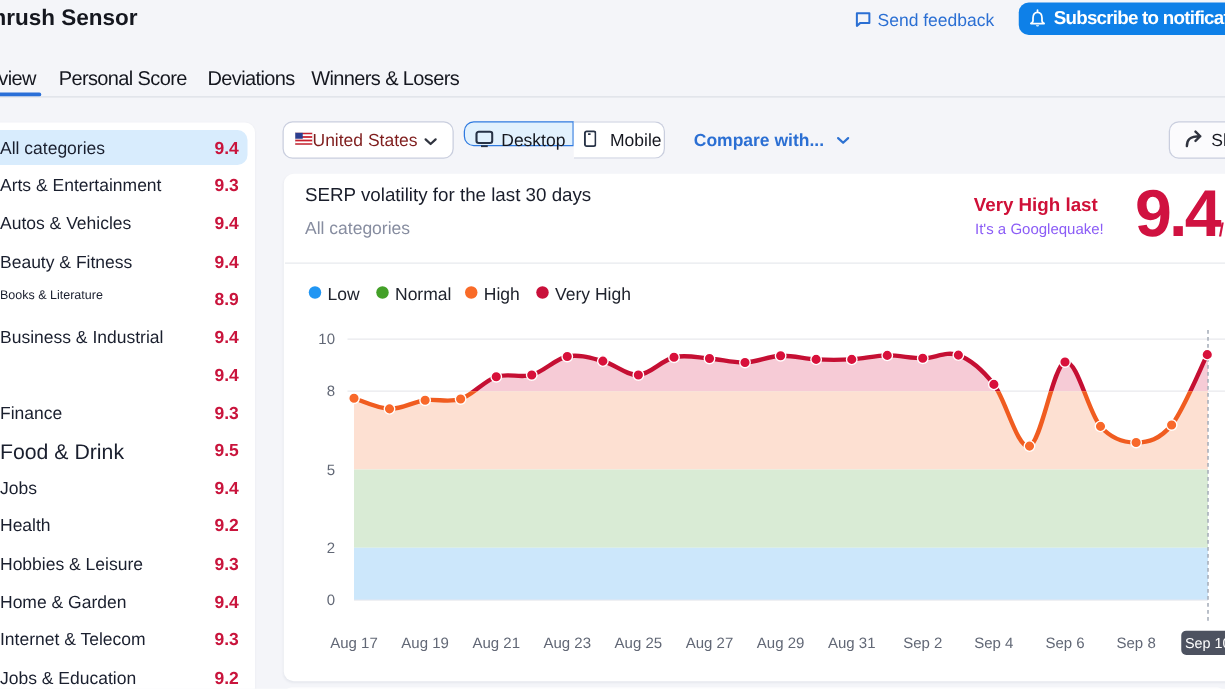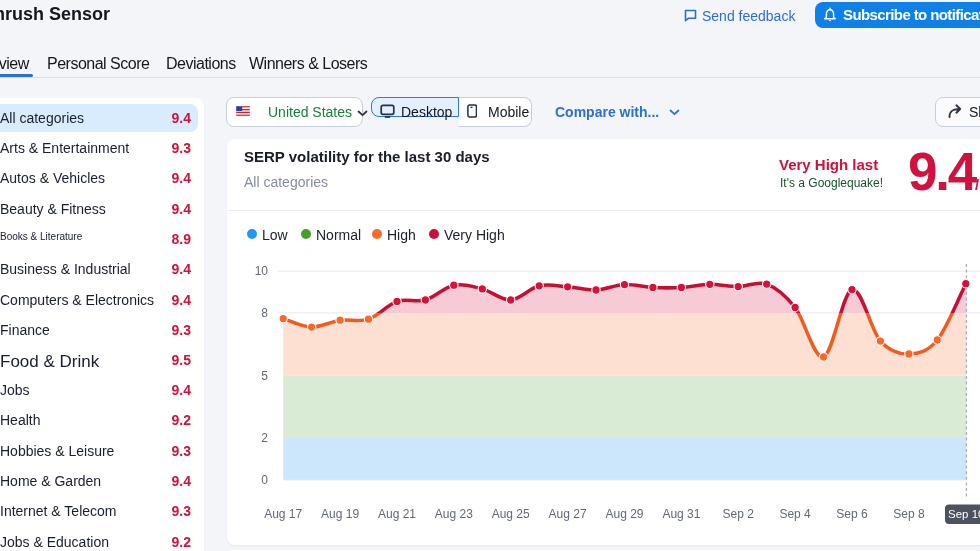--- a/index.html
+++ b/index.html
@@ -37,21 +37,20 @@
 <div style="position:absolute;left:20px;top:42px;font-size:14px;color:#1a1f2e;white-space:nowrap">Arts &amp; Entertainment</div>
 <div style="position:absolute;right:13px;top:42px;font-size:14px;font-weight:bold;color:#c9143c">9.3</div>
 <div style="position:absolute;left:20px;top:72px;font-size:14px;color:#1a1f2e;white-space:nowrap">Autos &amp; Vehicles</div>
 <div style="position:absolute;right:13px;top:72px;font-size:14px;font-weight:bold;color:#c9143c">9.4</div>
 <div style="position:absolute;left:20px;top:103px;font-size:14px;color:#1a1f2e;white-space:nowrap">Beauty &amp; Fitness</div>
 <div style="position:absolute;right:13px;top:103px;font-size:14px;font-weight:bold;color:#c9143c">9.4</div>
 <div style="position:absolute;left:20px;top:133px;font-size:10px;color:#1a1f2e;white-space:nowrap">Books &amp; Literature</div>
 <div style="position:absolute;right:13px;top:133px;font-size:14px;font-weight:bold;color:#c9143c">8.9</div>
 <div style="position:absolute;left:20px;top:163px;font-size:14px;color:#1a1f2e;white-space:nowrap">Business &amp; Industrial</div>
 <div style="position:absolute;right:13px;top:163px;font-size:14px;font-weight:bold;color:#c9143c">9.4</div>
-<div style="position:absolute;left:20px;top:194px;font-size:14px;color:#1a1f2e;white-space:nowrap">Computers &amp; Electronics</div>
 <div style="position:absolute;right:13px;top:194px;font-size:14px;font-weight:bold;color:#c9143c">9.4</div>
 <div style="position:absolute;left:20px;top:224px;font-size:14px;color:#1a1f2e;white-space:nowrap">Finance</div>
 <div style="position:absolute;right:13px;top:224px;font-size:14px;font-weight:bold;color:#c9143c">9.3</div>
 <div style="position:absolute;left:20px;top:254px;font-size:17px;color:#1a1f2e;white-space:nowrap">Food &amp; Drink</div>
 <div style="position:absolute;right:13px;top:254px;font-size:14px;font-weight:bold;color:#c9143c">9.5</div>
 <div style="position:absolute;left:20px;top:284px;font-size:14px;color:#1a1f2e;white-space:nowrap">Jobs</div>
 <div style="position:absolute;right:13px;top:284px;font-size:14px;font-weight:bold;color:#c9143c">9.4</div>
 <div style="position:absolute;left:20px;top:314px;font-size:14px;color:#1a1f2e;white-space:nowrap">Health</div>
 <div style="position:absolute;right:13px;top:314px;font-size:14px;font-weight:bold;color:#c9143c">9.2</div>
 <div style="position:absolute;left:20px;top:345px;font-size:14px;color:#1a1f2e;white-space:nowrap">Hobbies &amp; Leisure</div>
@@ -68,21 +67,21 @@
   <svg width="14" height="10" viewBox="0 0 14 10" style="vertical-align:middle;margin-left:9px;margin-top:-2px">
     <rect width="14" height="10" fill="#fff"></rect>
     <g fill="#c9202e">
         <rect y="0" width="14" height="1.4"></rect>
         <rect y="2.9" width="14" height="1.4"></rect>
         <rect y="5.7" width="14" height="1.4"></rect>
         <rect y="8.6" width="14" height="1.4"></rect>
       </g>
     <rect width="6.2" height="5" fill="#2c3e8f"></rect>
     <rect width="14" height="10" fill="none" stroke="#d0d0d0" stroke-width=".5"></rect>
-  </svg><span style="font-size:14px;color:#15803d;margin-left:18px;vertical-align:middle">United States</span><svg width="11" height="7" viewBox="0 0 11 7" style="vertical-align:middle;margin-left:5px;margin-top:2px">
+  </svg><span style="font-size:14px;color:#7f1d1d;margin-left:0;vertical-align:middle">United States</span><svg width="11" height="7" viewBox="0 0 11 7" style="vertical-align:middle;margin-left:5px;margin-top:2px">
       <path d="M1.5 1.5 L5.5 5.2 L9.5 1.5" fill="none" stroke="#30343f" stroke-width="1.8" stroke-linecap="round" stroke-linejoin="round"></path>
     </svg>
 </div>
 
 <div class="abs t" style="left:371px;top:97px;height:30px;font-size:0">
   <span style="display:inline-block;height:20px;width:88px;background:#e2f1fd;border:1px solid #2f7ae0;border-radius:8px 0 0 8px;box-sizing:border-box;vertical-align:top;line-height:28px;font-size:0"><svg width="15" height="14" viewBox="0 0 15 14" style="vertical-align:middle;margin-left:8px;margin-top:-2px">
         <rect x="1.2" y="1.4" width="12.6" height="9" rx="1.8" fill="none" stroke="#273246" stroke-width="1.7"></rect>
         <path d="M4.8 13 h5.4" stroke="#273246" stroke-width="1.7" fill="none"></path>
       </svg><span style="font-size:14px;color:#15171f;margin-left:6px;vertical-align:middle">Desktop</span></span><span style="display:inline-block;height:30px;width:73px;background:#fff;border:1px solid #c9cede;border-left:none;border-radius:0 8px 8px 0;box-sizing:border-box;vertical-align:top;line-height:28px;font-size:0"><svg width="10" height="14" viewBox="0 0 11 15" style="vertical-align:middle;margin-left:8px;margin-top:-2px">
         <rect x="1" y="1" width="9.4" height="13" rx="1.6" fill="none" stroke="#273246" stroke-width="1.7"></rect>
@@ -96,24 +95,24 @@
     </svg>
 </div>
 
 <div class="abs t" style="left:935px;top:97px;width:80px;height:28px;background:#fbfbfd;border:1px solid #c9cede;border-radius:8px;line-height:28px;font-size:0">
   <svg width="16" height="14" viewBox="0 0 16 14" style="vertical-align:middle;margin-left:11px;margin-top:-2px">
       <path d="M2.5 13 C2.5 8 4.5 5 13.2 5 M13.2 5 l-3.8 -3.7 M13.2 5 l-3.8 3.7" fill="none" stroke="#30343f" stroke-width="1.9" stroke-linecap="round" stroke-linejoin="round"></path>
     </svg><span style="font-size:14px;color:#15171f;margin-left:6px;vertical-align:middle">Share</span>
 </div>
 
 <div class="abs" style="left:227px;top:139px;width:790px;height:406px;background:#fff;border-radius:8px;box-shadow:0 1px 2px rgba(20,30,60,.06)"></div>
-<div class="abs t" style="left:244px;top:148px;font-size:15px;font-weight:bold;color:#191d2a">SERP volatility for the last 30 days</div>
+<div class="abs t" style="left:244px;top:148px;font-size:15px;font-weight:normal;color:#191d2a">SERP volatility for the last 30 days</div>
 <div class="abs t" style="left:244px;top:174px;font-size:14px;color:#878da0">All categories</div>
 <div class="abs t" style="left:779px;top:156px;font-size:15px;font-weight:bold;color:#cf1038">Very High last</div>
-<div class="abs t" style="left:780px;top:176px;font-size:12px;color:#14532d">It's a Googlequake!</div>
+<div class="abs t" style="left:780px;top:176px;font-size:12px;color:#8b5cf6">It's a Googlequake!</div>
 <div class="abs t" style="left:908px;top:145px;font-size:53px;font-weight:bold;color:#d01240;line-height:1;letter-spacing:-2.2px">9.4<span style="font-size:15px;font-weight:bold;letter-spacing:0">/10</span></div>
 <div class="abs" style="left:228px;top:210px;width:752px;height:1px;background:#e8eaee"></div>
 
 <div class="abs" style="left:247px;top:229px;width:10px;height:10px;border-radius:50%;background:#2196f3"></div>
 <div class="abs t" style="left:262px;top:227px;font-size:14px;color:#20242e">Low</div>
 <div class="abs" style="left:301px;top:229px;width:10px;height:10px;border-radius:50%;background:#43a028"></div>
 <div class="abs t" style="left:316px;top:227px;font-size:14px;color:#20242e">Normal</div>
 <div class="abs" style="left:372px;top:229px;width:10px;height:10px;border-radius:50%;background:#f96b28"></div>
 <div class="abs t" style="left:387px;top:227px;font-size:14px;color:#20242e">High</div>
 <div class="abs" style="left:429px;top:229px;width:10px;height:10px;border-radius:50%;background:#c9103a"></div>

